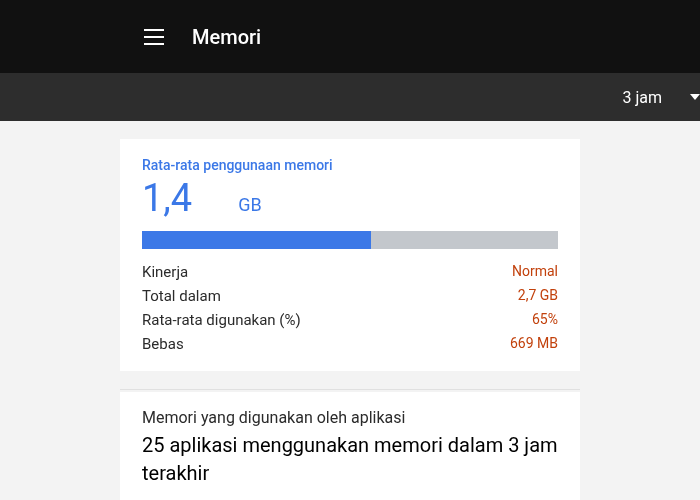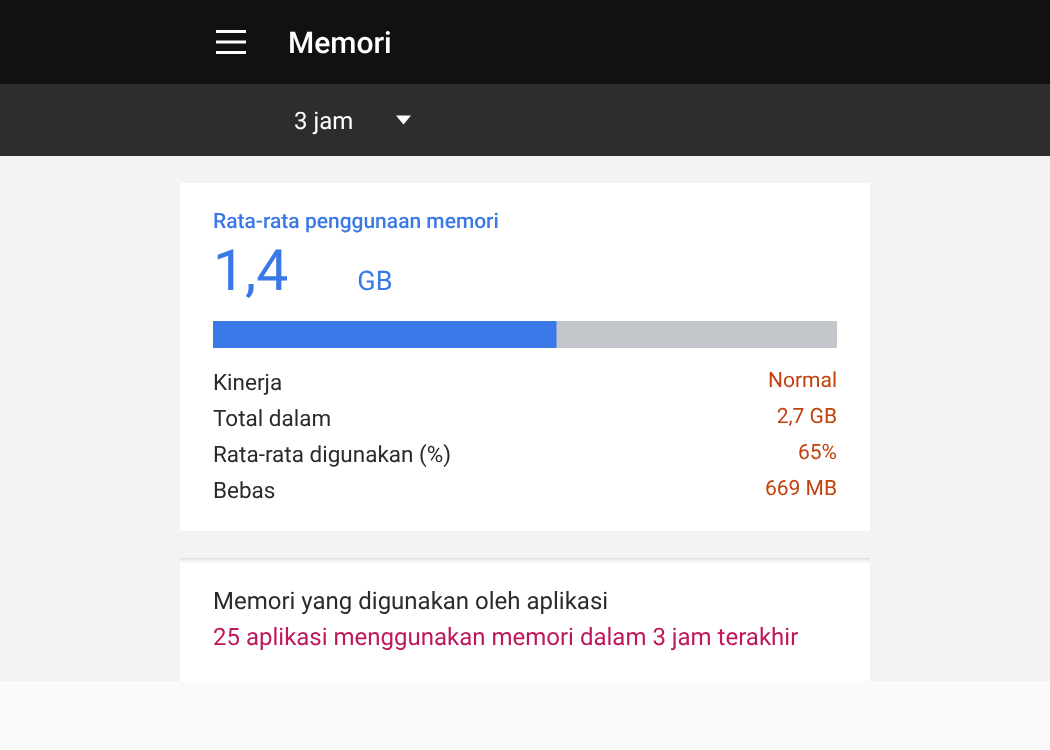--- a/index.html
+++ b/index.html
@@ -10,21 +10,21 @@
       height: 500px;
       overflow: hidden;
     }
     .frame {
       width: 700px;
       height: 500px;
       background: #fafafa;
       position: relative;
     }
     .topbar {
-      height: 56px;
+      height: 73px;
       background: #111111;
       display: flex;
       align-items: center;
       padding: 0 16px 0 144px;
       color: #fff;
     }
     .hamburger {
       width: 24px;
       height: 24px;
       display: flex;
@@ -46,20 +46,21 @@
       color: #fff;
     }
     .dropdown-bar {
       height: 48px;
       background: #2d2d2d;
       display: flex;
       align-items: center;
       padding-left: 196px;
       color: #fff;
       cursor: pointer;
+      justify-content: flex-end;
     }
     .dropdown-text {
       font-size: 16px;
       color: #fff;
     }
     .caret {
       margin-left: 28px;
       width: 0;
       height: 0;
       border-left: 5px solid transparent;
@@ -133,22 +134,22 @@
       background: #fff;
       padding: 16px 22px 18px 22px;
       margin-top: 2px;
     }
     .apps-title {
       font-size: 16px;
       color: #2b2b2b;
       margin-bottom: 4px;
     }
     .apps-sub {
-      font-size: 16px;
-      color: #be185d;
+      font-size: 20px;
+      color: #000000;
       line-height: 1.4;
     }
   </style>
 </head>
 <body>
 
 <div class="frame">
 
   <div class="topbar">
     <div class="hamburger">

